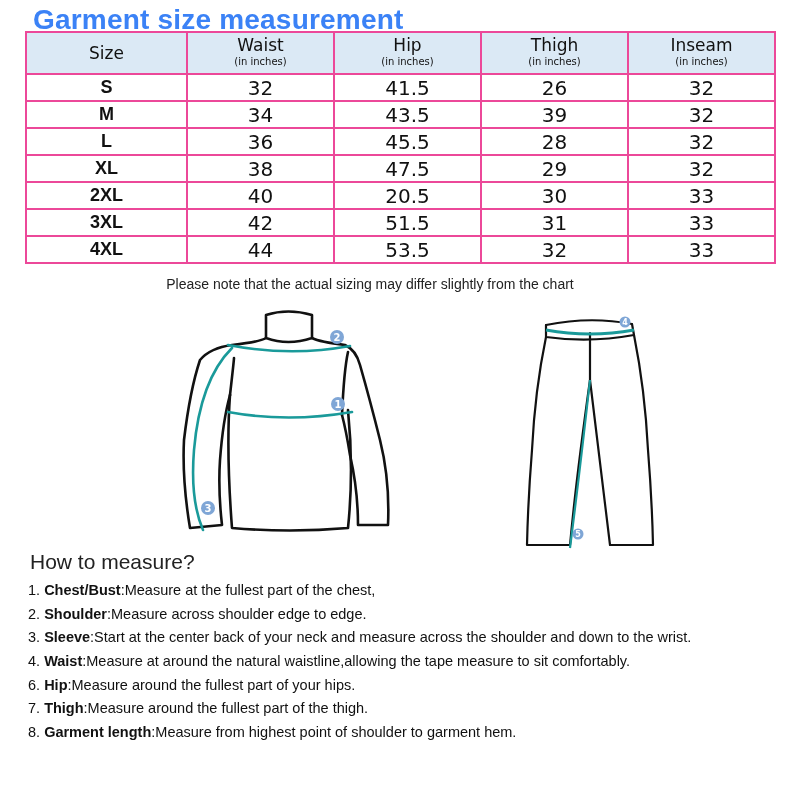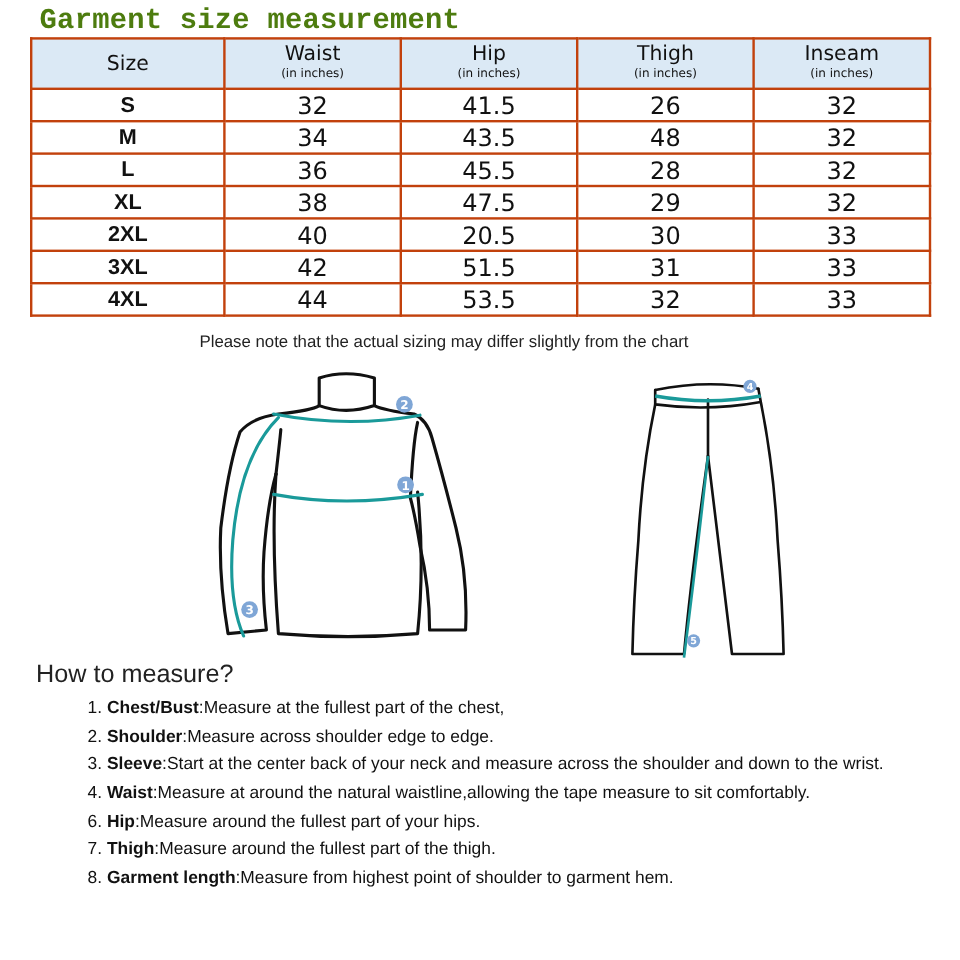--- a/index.html
+++ b/index.html
@@ -1,28 +1,28 @@
 <!DOCTYPE html>
 <html><head>
 <meta charset="utf-8">
 <style>
   html,body{margin:0;padding:0;background:#fff;}
   body{width:800px;height:800px;position:relative;overflow:hidden;font-family:"DejaVu Sans",sans-serif;color:#111;}
-  .title{position:absolute;left:33px;top:4px;font-family:Liberation Mono, monospace;font-weight:bold;font-size:24px;color:#4d7c0f;letter-spacing:0.2px;}
+  .title{position:absolute;left:33px;top:4px;font-family:Liberation Sans, sans-serif;font-weight:bold;font-size:28px;color:#3b82f6;letter-spacing:0.2px;}
   table.size{position:absolute;left:25px;top:31px;width:749px;border-collapse:collapse;table-layout:fixed;}
-  table.size td, table.size th{border:2px solid #c2410c;text-align:center;padding:0;}
+  table.size td, table.size th{border:2px solid #ec4899;text-align:center;padding:0;}
   table.size th{background:#dbe9f5;height:40px;font-weight:normal;font-size:17px;line-height:17px;}
   table.size th .sub{display:block;font-size:10px;line-height:14px;margin-top:1px;}
   table.size td{height:25px;font-size:20px;}
   table.size td.sz{font-weight:bold;font-family:"Liberation Sans",sans-serif;font-size:18px;}
   .note{position:absolute;left:0;width:740px;top:276px;text-align:center;font-family:"Liberation Sans",sans-serif;font-size:14px;color:#222;}
   .fig{position:absolute;}
   .howto{position:absolute;left:30px;top:550px;font-family:"Liberation Sans",sans-serif;font-size:21px;color:#222;text-align:right;}
   .steps{position:absolute;left:28px;top:582px;font-family:"Liberation Sans",sans-serif;font-size:14.5px;color:#111;}
-  .steps div{height:23.7px;white-space:nowrap;margin-left:45px;}
+  .steps div{height:23.7px;white-space:nowrap;}
   .steps b{font-weight:bold;}
 </style>
 </head>
 <body>
 
 <div class="title">Garment size measurement</div>
 
 <table class="size">
   <colgroup>
       <col style="width:161px">
@@ -45,21 +45,21 @@
         <td class="sz">S</td>
         <td>32</td>
         <td>41.5</td>
         <td>26</td>
         <td>32</td>
       </tr>
     <tr>
         <td class="sz">M</td>
         <td>34</td>
         <td>43.5</td>
-        <td>48</td>
+        <td>39</td>
         <td>32</td>
       </tr>
     <tr>
         <td class="sz">L</td>
         <td>36</td>
         <td>45.5</td>
         <td>28</td>
         <td>32</td>
       </tr>
     <tr>

